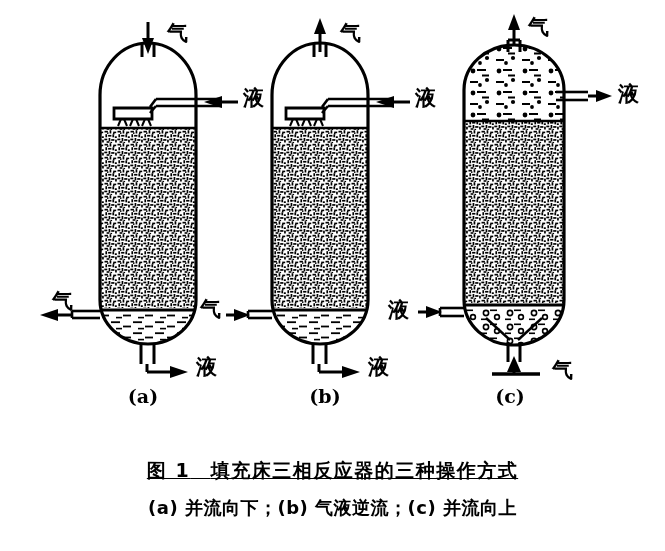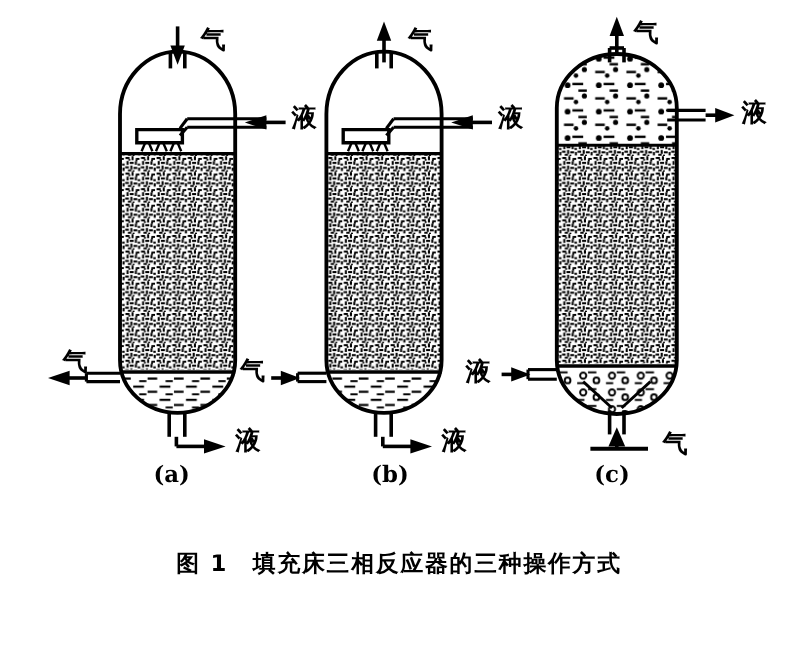--- a/index.html
+++ b/index.html
@@ -29,20 +29,21 @@
     width: 665px;
     text-align: center;
   }
   .caption-line1 {
     font-family: "DejaVu Sans", "Liberation Sans", sans-serif;
     font-size: 19px;
     font-weight: bold;
     letter-spacing: 1.5px;
     line-height: 30px;
     white-space: pre;
+    text-decoration: underline;
   }
   .caption-line2 {
     font-family: "DejaVu Sans", "Liberation Sans", sans-serif;
     font-size: 18px;
     font-weight: bold;
     letter-spacing: 0.5px;
     line-height: 30px;
     margin-top: 8px;
     white-space: pre;
   }
@@ -351,13 +352,14 @@
 <div class="cjk-tag" style="left:618px;top:84px;">液</div>
 <div class="cjk-tag" style="left:388px;top:300px;">液</div>
 <div class="cjk-tag" style="left:552px;top:360px;">气</div>
 
 <div class="panel-label" id="label-a">(a)</div>
 <div class="panel-label" id="label-b">(b)</div>
 <div class="panel-label" id="label-c">(c)</div>
 
 <div class="caption-block">
   <div class="caption-line1"><span>图 1</span>　<span>填充床三相反应器的三种操作方式</span></div>
+  <div class="caption-line2">(a) 并流向下；(b) 气液逆流；(c) 并流向上</div>
 </div>
 
 </body></html>

